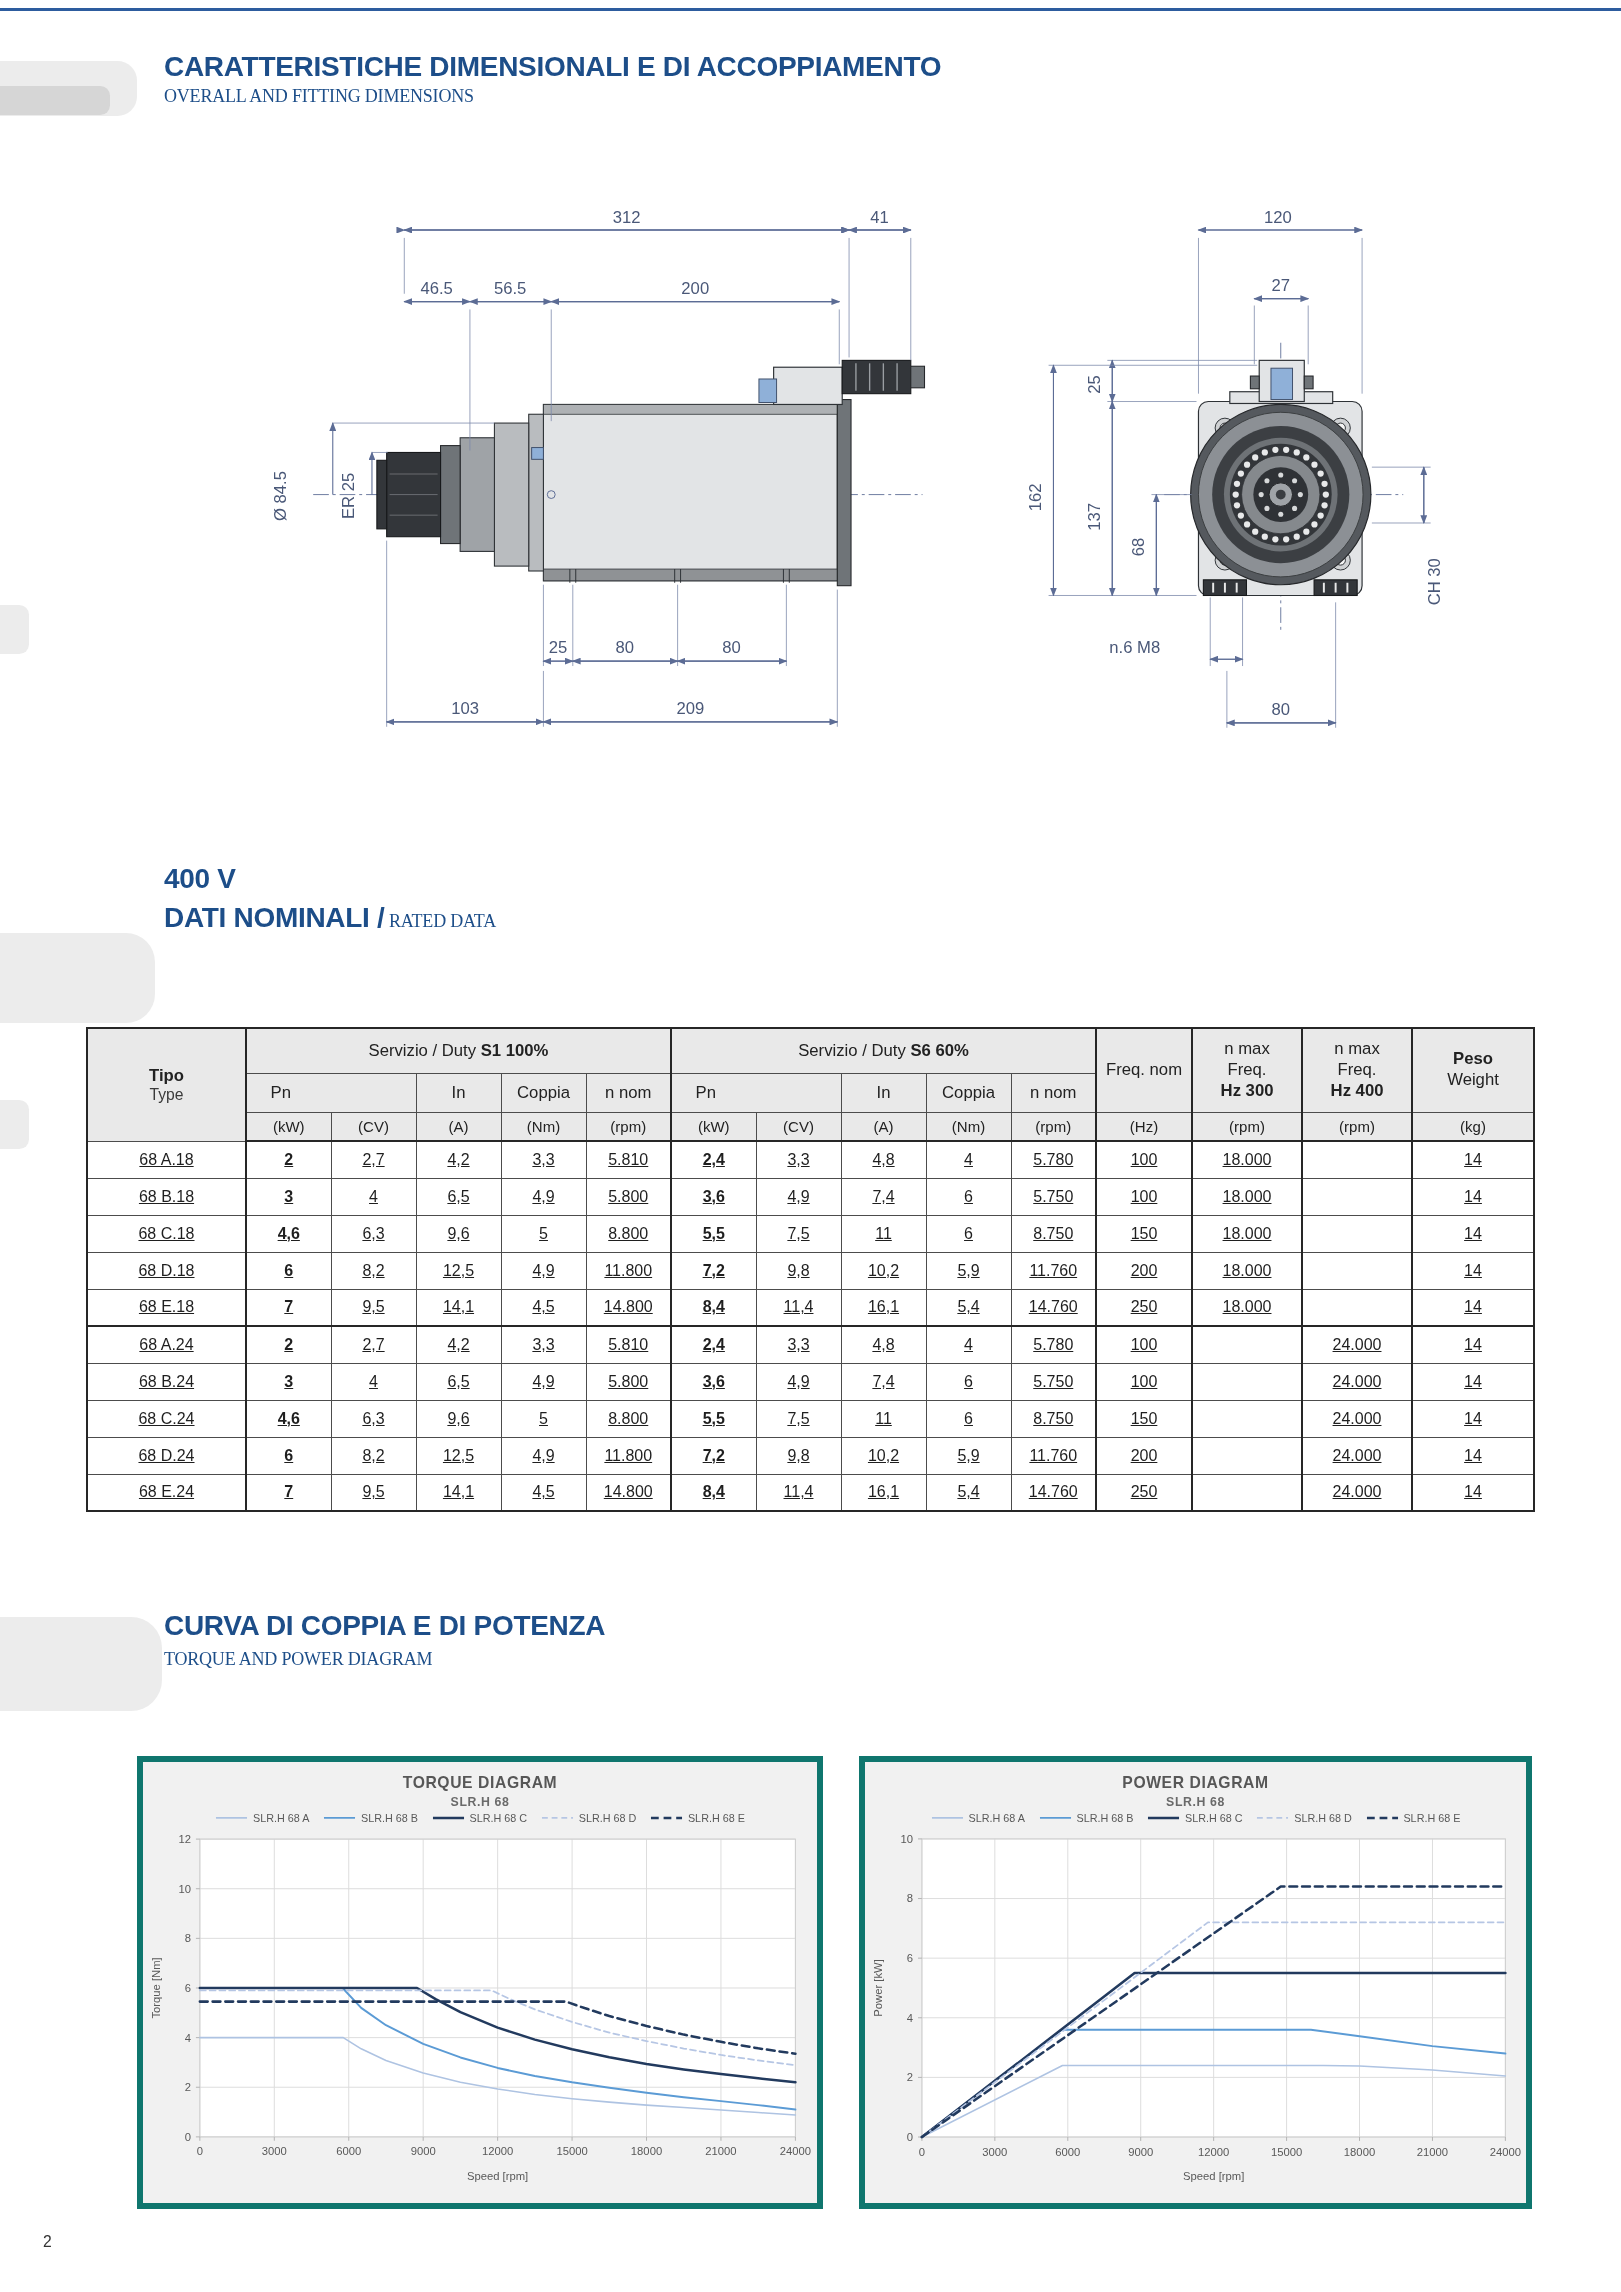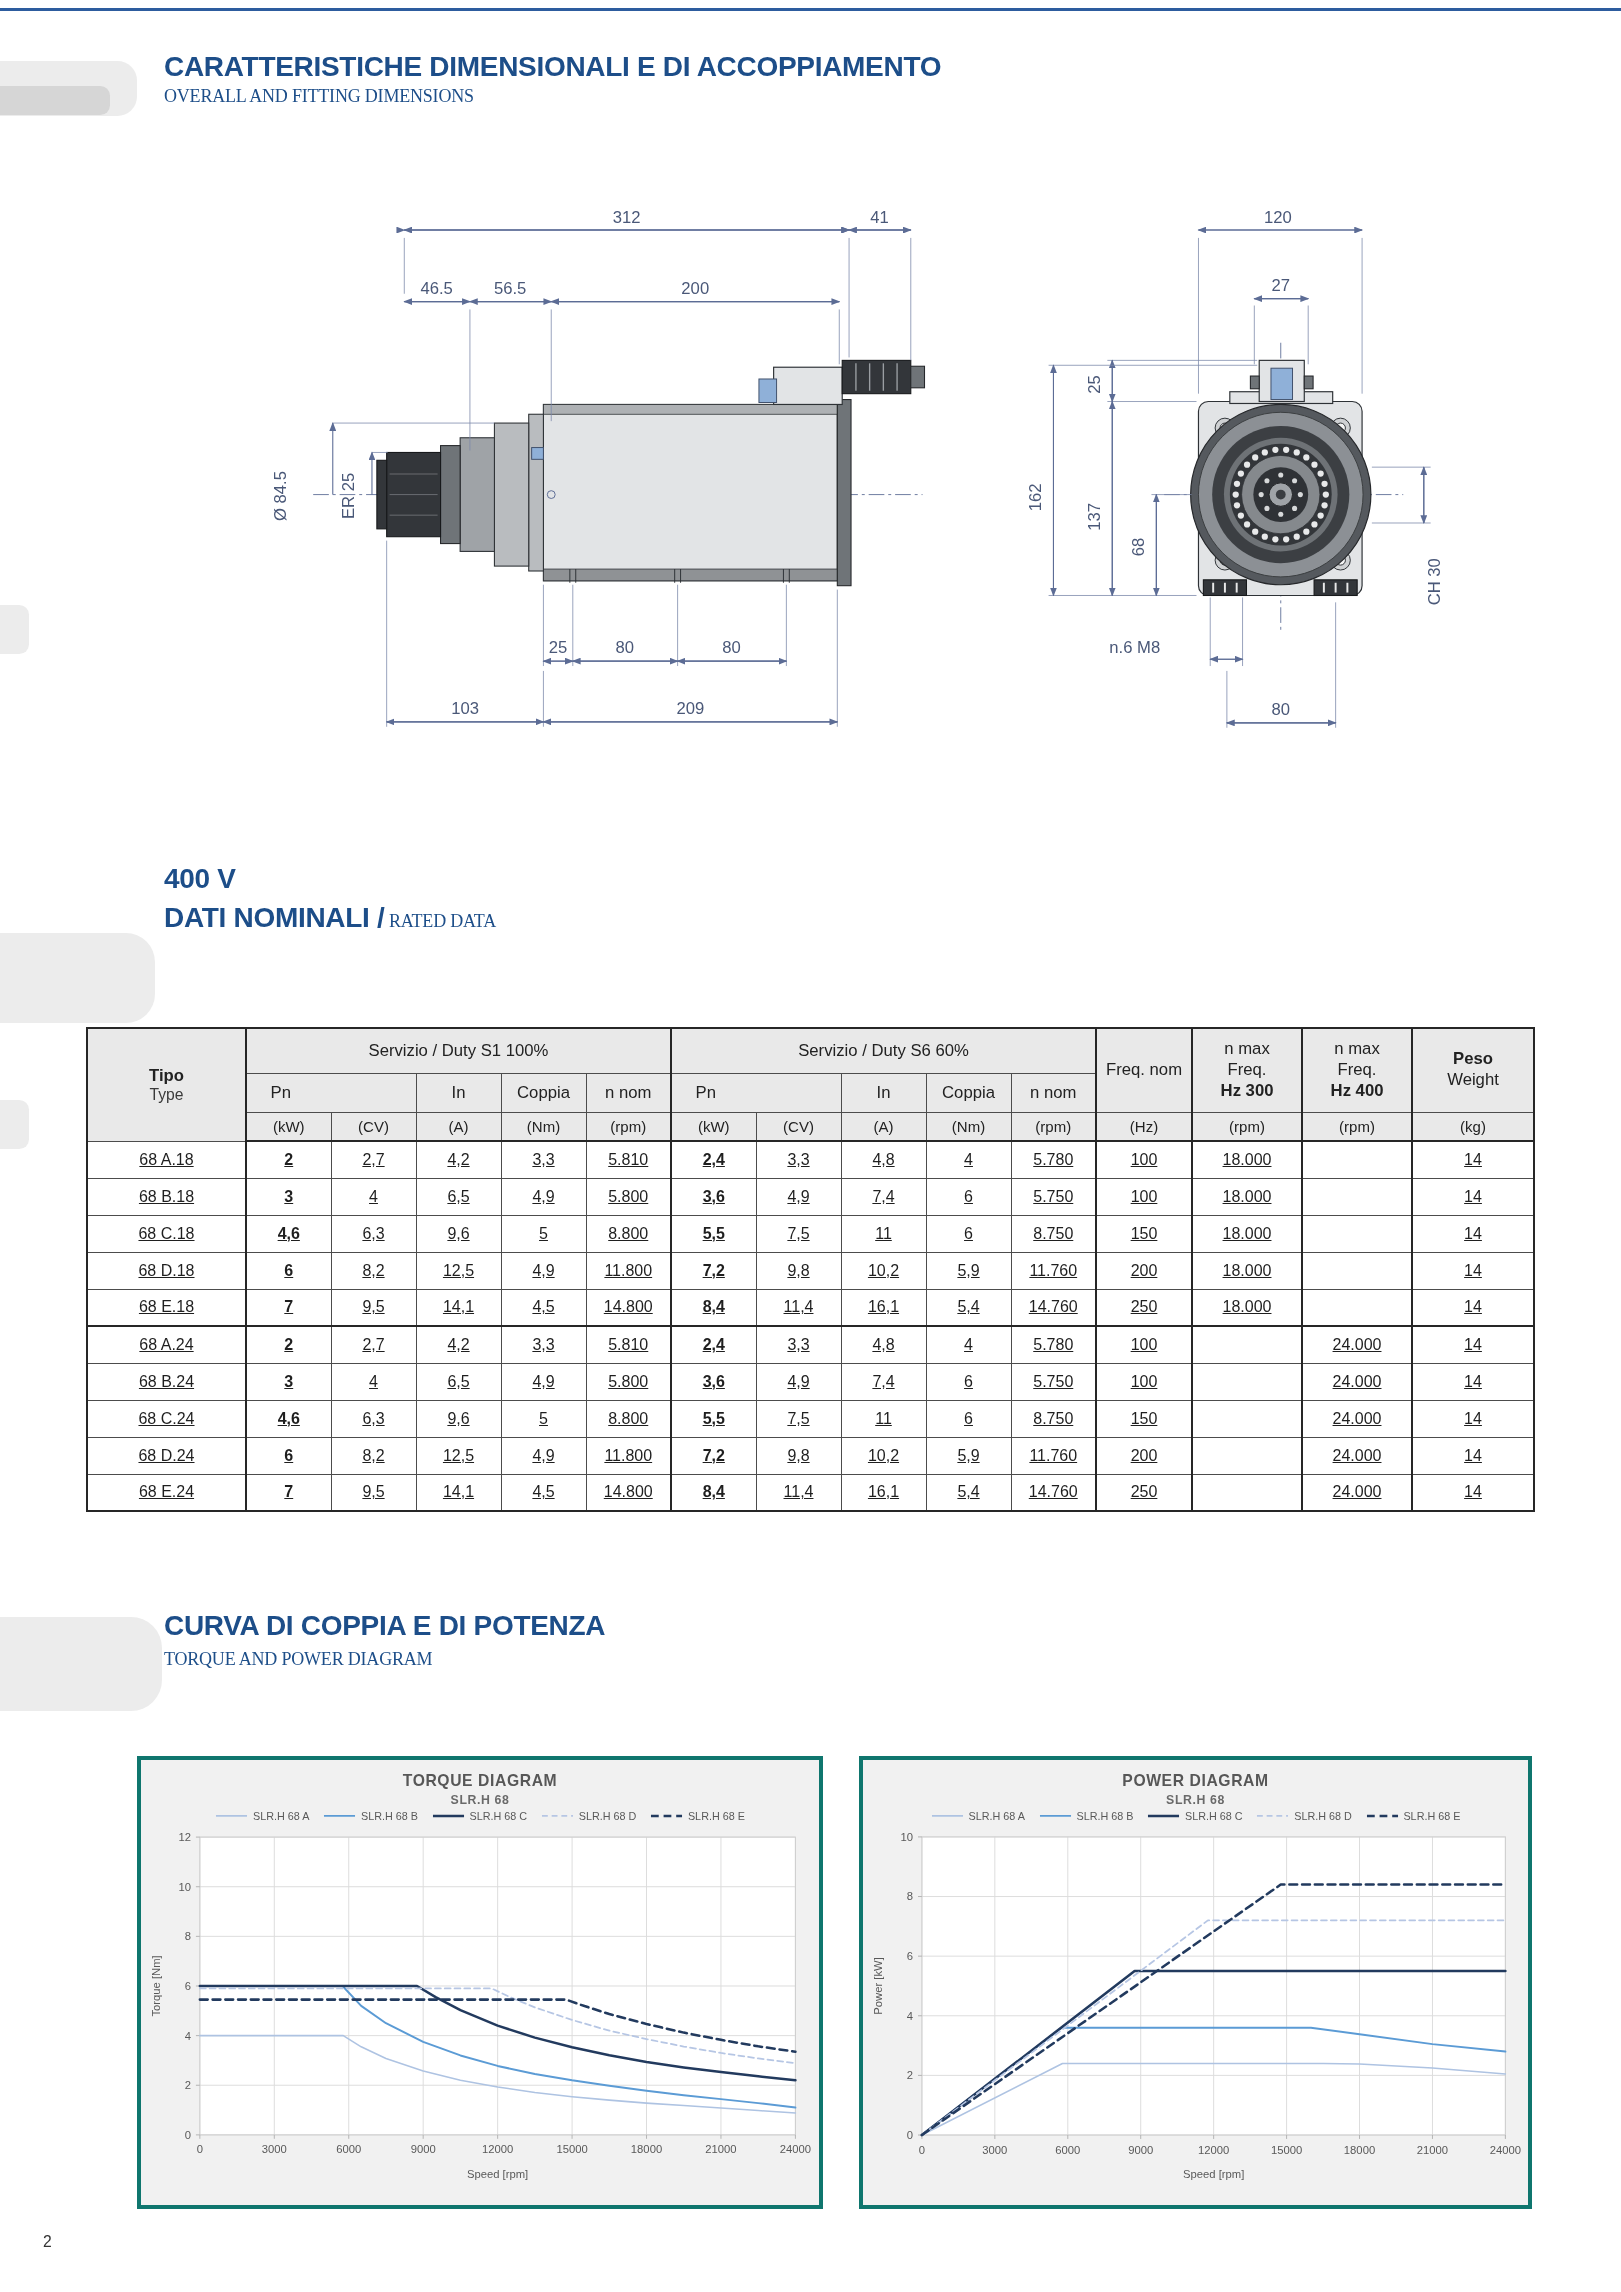--- a/index.html
+++ b/index.html
@@ -27,29 +27,29 @@
   
   .rated-table{border-collapse:collapse;table-layout:fixed;width:1449px;background:#fff;
     font-size:16px;color:#1f1f1f;}
   .rated-table th,.rated-table td{border:1px solid #4c4c4c;text-align:center;vertical-align:middle;padding:0;}
   .rated-table th{background:#e9e9e9;font-weight:normal;font-size:16.7px;color:#222;}
   .rated-table .tl{border-left:2.9px solid #262626;}
   .rated-table thead tr:last-child th{border-bottom:2.9px solid #262626;font-size:15px;}
   .rated-table tbody tr{height:37px;text-decoration:underline;}
   .rated-table tbody tr.block-sep td{border-top:2.9px solid #262626;}
   .rated-table td.b{font-weight:bold;}
-  .rated-table .grp b{font-weight:normal;}
+  .rated-table .grp b{font-weight:bold;}
   .rated-table .pn-left{text-align:left;padding-left:23.5px;}
   .rated-table .hdr-sm{line-height:1.25;}
   .rated-table .hdr-sm b{font-weight:bold;}
   .t-tipo1{font-weight:bold;}
   .t-tipo2{font-weight:normal;color:#3a3a3a;font-size:15.7px;}
   .u-b{font-weight:bold;}
   
-  .chart-card{background:#f1f1f1;border:4px solid #0f766e;box-sizing:border-box;}
+  .chart-card{background:#f1f1f1;border:6px solid #0f766e;box-sizing:border-box;}
   .chart-title{text-align:center;font-size:15.7px;font-weight:bold;color:#575757;letter-spacing:0.6px;margin-top:11.8px;}
   .chart-sub{text-align:center;font-size:12.3px;font-weight:bold;color:#6a6a6a;letter-spacing:0.6px;margin-top:2.9px;}
   .legend{display:flex;justify-content:center;align-items:center;gap:13.7px;margin-top:1px;height:15.7px;}
   .legend-item{display:flex;align-items:center;gap:4.9px;font-size:10.8px;color:#595959;white-space:nowrap;}
   svg text.tick{font-family:"Liberation Sans",sans-serif;font-size:11.5px;fill:#595959;}
   svg text.axis-title{font-family:"Liberation Sans",sans-serif;font-size:11.5px;fill:#595959;}
   .page-num{color:#333;font-size:15.7px;}
 </style>
 </head>
 <body>

